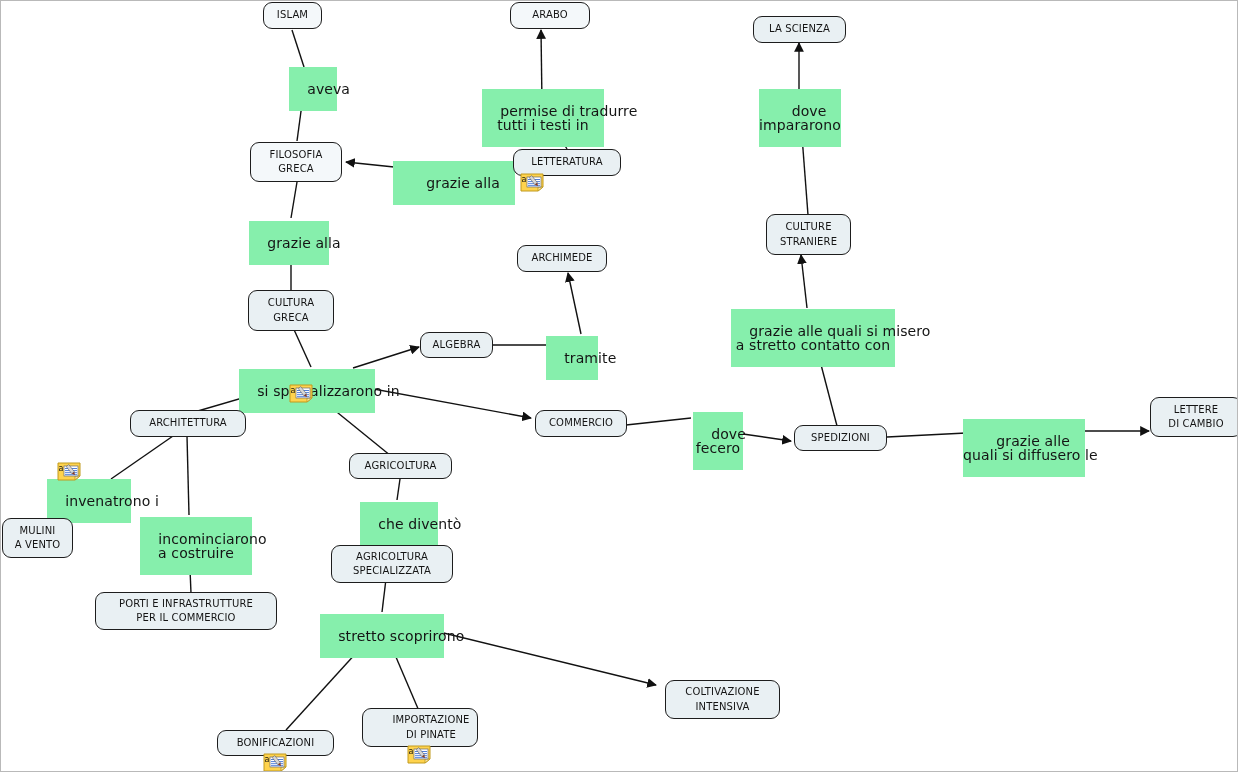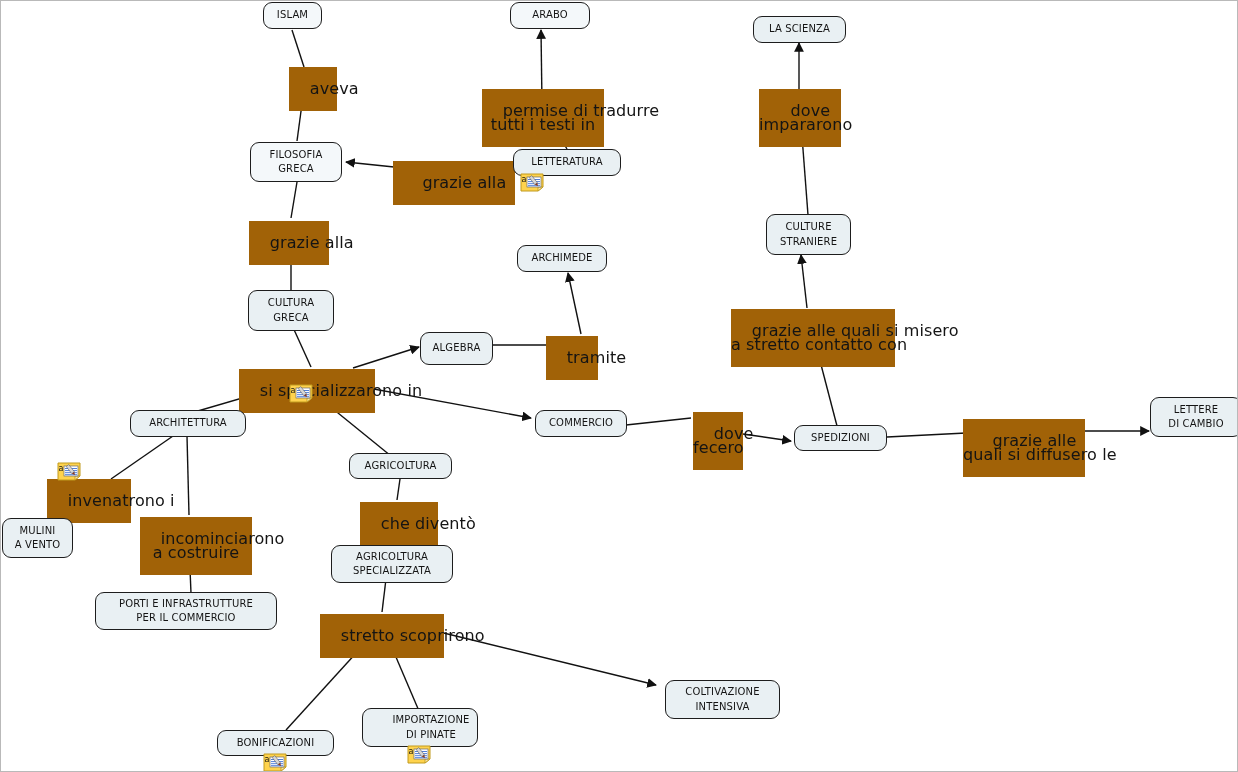--- a/index.html
+++ b/index.html
@@ -43,25 +43,25 @@
     white-space: pre;
     letter-spacing: 0.15px;
     z-index: 5;
   }
   .node.pale {
     background: #f4f8fa;
   }
   .link-label {
     position: absolute;
     color: #141414;
-    font-size: 16px;
+    font-size: 14px;
     line-height: 14.5px;
     text-align: center;
     white-space: pre;
-    background: #a16207;
+    background: #86efac;
     z-index: 4;
     letter-spacing: 0.1px;
   }
   .note-icon {
     position: absolute;
     width: 24px;
     height: 19px;
     z-index: 8;
   }
   .note-icon svg { display: block; }
@@ -162,21 +162,21 @@
 
   <div class="node" style="left:516px; top:244px; width:90px; height:27px;">
     <span>ARCHIMEDE</span>
   </div>
 
   <div class="node" style="left:247px; top:289px; width:86px; height:41px;">
     <span>CULTURA
 GRECA</span>
   </div>
 
-  <div class="node" style="left:419px; top:331px; width:73px; height:33px;">
+  <div class="node" style="left:419px; top:331px; width:73px; height:26px;">
     <span>ALGEBRA</span>
   </div>
 
   <div class="node" style="left:129px; top:409px; width:116px; height:27px;">
     <span>ARCHITETTURA</span>
   </div>
 
   <div class="node" style="left:534px; top:409px; width:92px; height:27px;">
     <span>COMMERCIO</span>
   </div>

